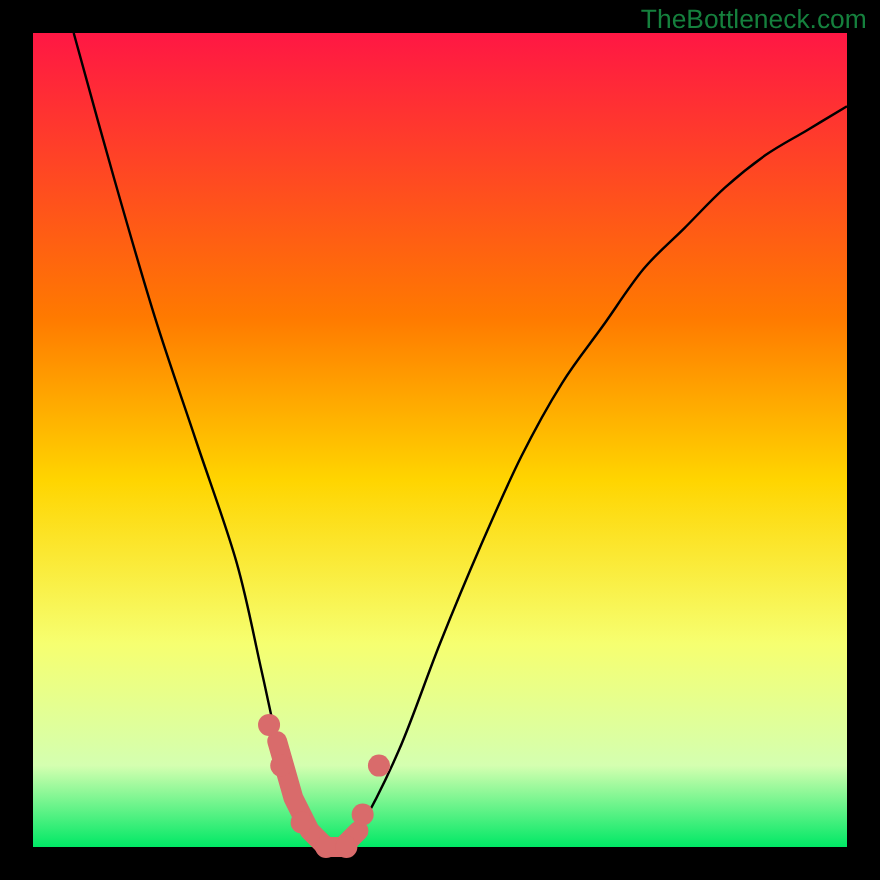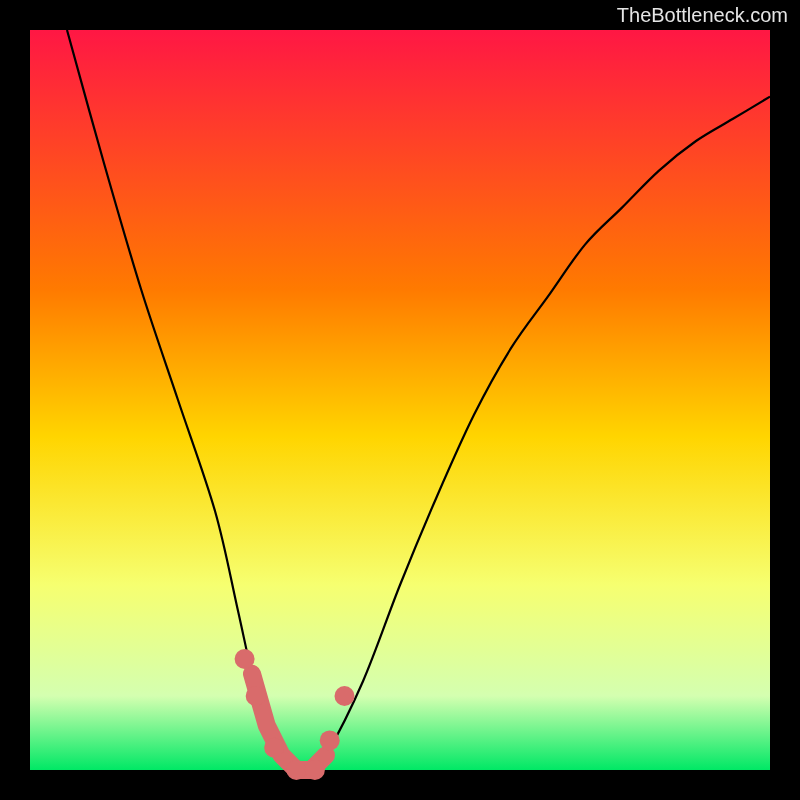--- a/index.html
+++ b/index.html
@@ -15,22 +15,22 @@
     position: absolute;
     top: 0;
     left: 0;
     width: 800px;
     height: 800px;
   }
   .watermark {
     position: absolute;
     top: 4px;
     right: 12px;
-    color: #e5e5e5;
-    font-size: 20px;
+    color: #15803d;
+    font-size: 24px;
     font-weight: 500;
     z-index: 10;
   }
   svg {
     display: block;
   }
 </style>
 </head>
 <body>
 

